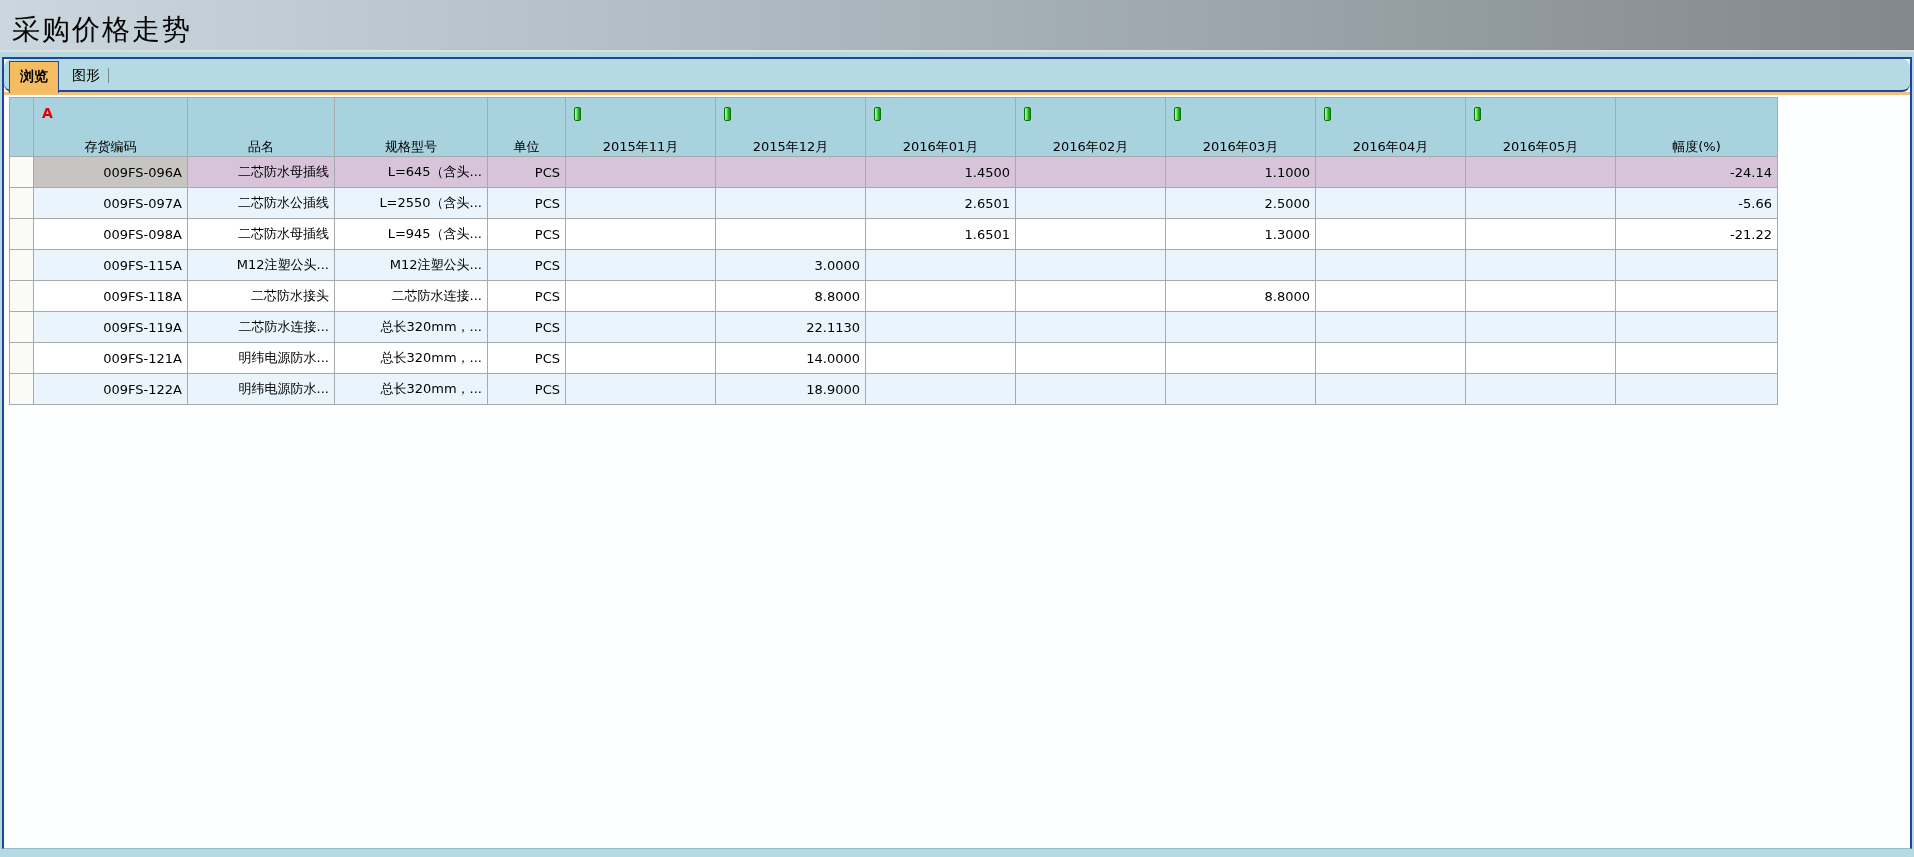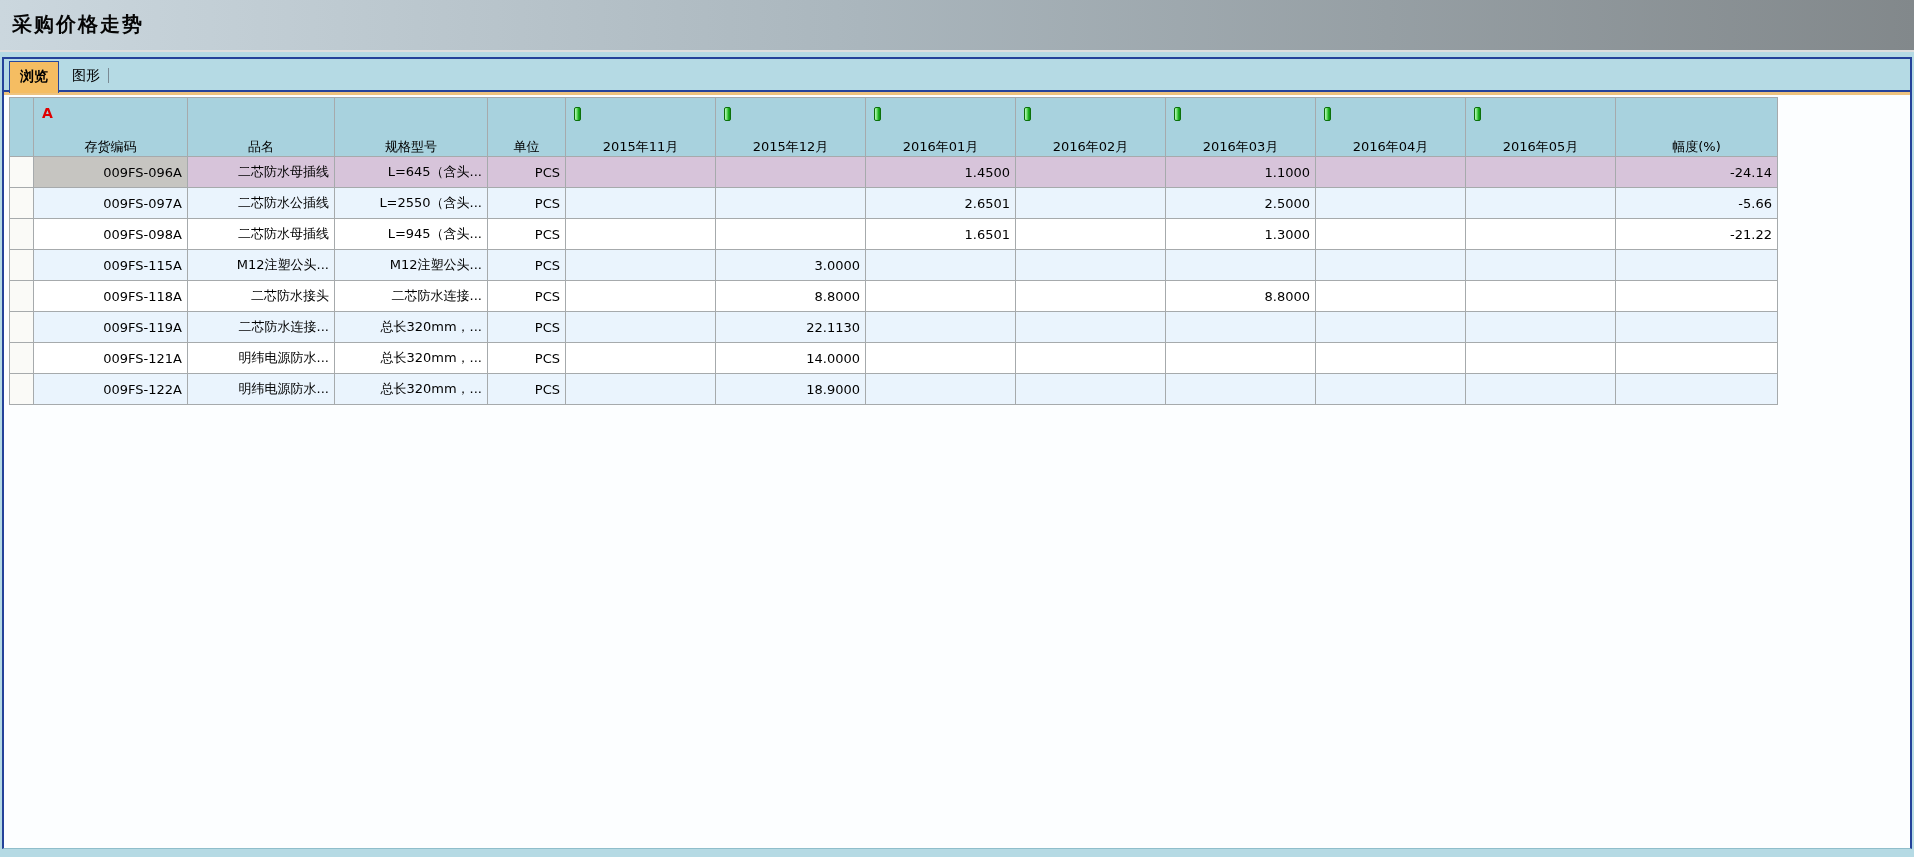--- a/index.html
+++ b/index.html
@@ -10,32 +10,32 @@
     color:#000;
   }
   
   .titlebar{
     position:absolute;left:0;top:0;width:1914px;height:50px;
     background:linear-gradient(to right,#cbd7de 0%,#aab6bd 45%,#82888b 100%);
     border-bottom:2px solid #dedede;
   }
   .page-title{
     position:absolute;left:12px;top:11px;
-    font-size:20px;font-weight:bold;letter-spacing:2px;color:#050505;
+    font-size:28px;font-weight:normal;letter-spacing:2px;color:#050505;
   }
   
   .pane{
     position:absolute;left:2px;top:57px;width:1910px;height:792px;
     box-sizing:border-box;
     border:2px solid #24429a;border-bottom:1px solid #8fbecb;
     background:#fcfeff;
   }
   .tabstrip{
     position:absolute;left:0;top:0;width:100%;height:31px;
-    background:#b5dae4;border-bottom:2px solid #24429a;
+    background:#b5dae4;border-bottom:2px solid #24429a;border-radius:8px;
   }
   .tanline{
     position:absolute;left:0;top:33px;width:100%;height:3px;
     background:#eec37f;
   }
   .tab{
     position:absolute;top:2px;height:29px;line-height:29px;
     padding:0 10px;font-size:14px;cursor:default;
   }
   .tab-active{

